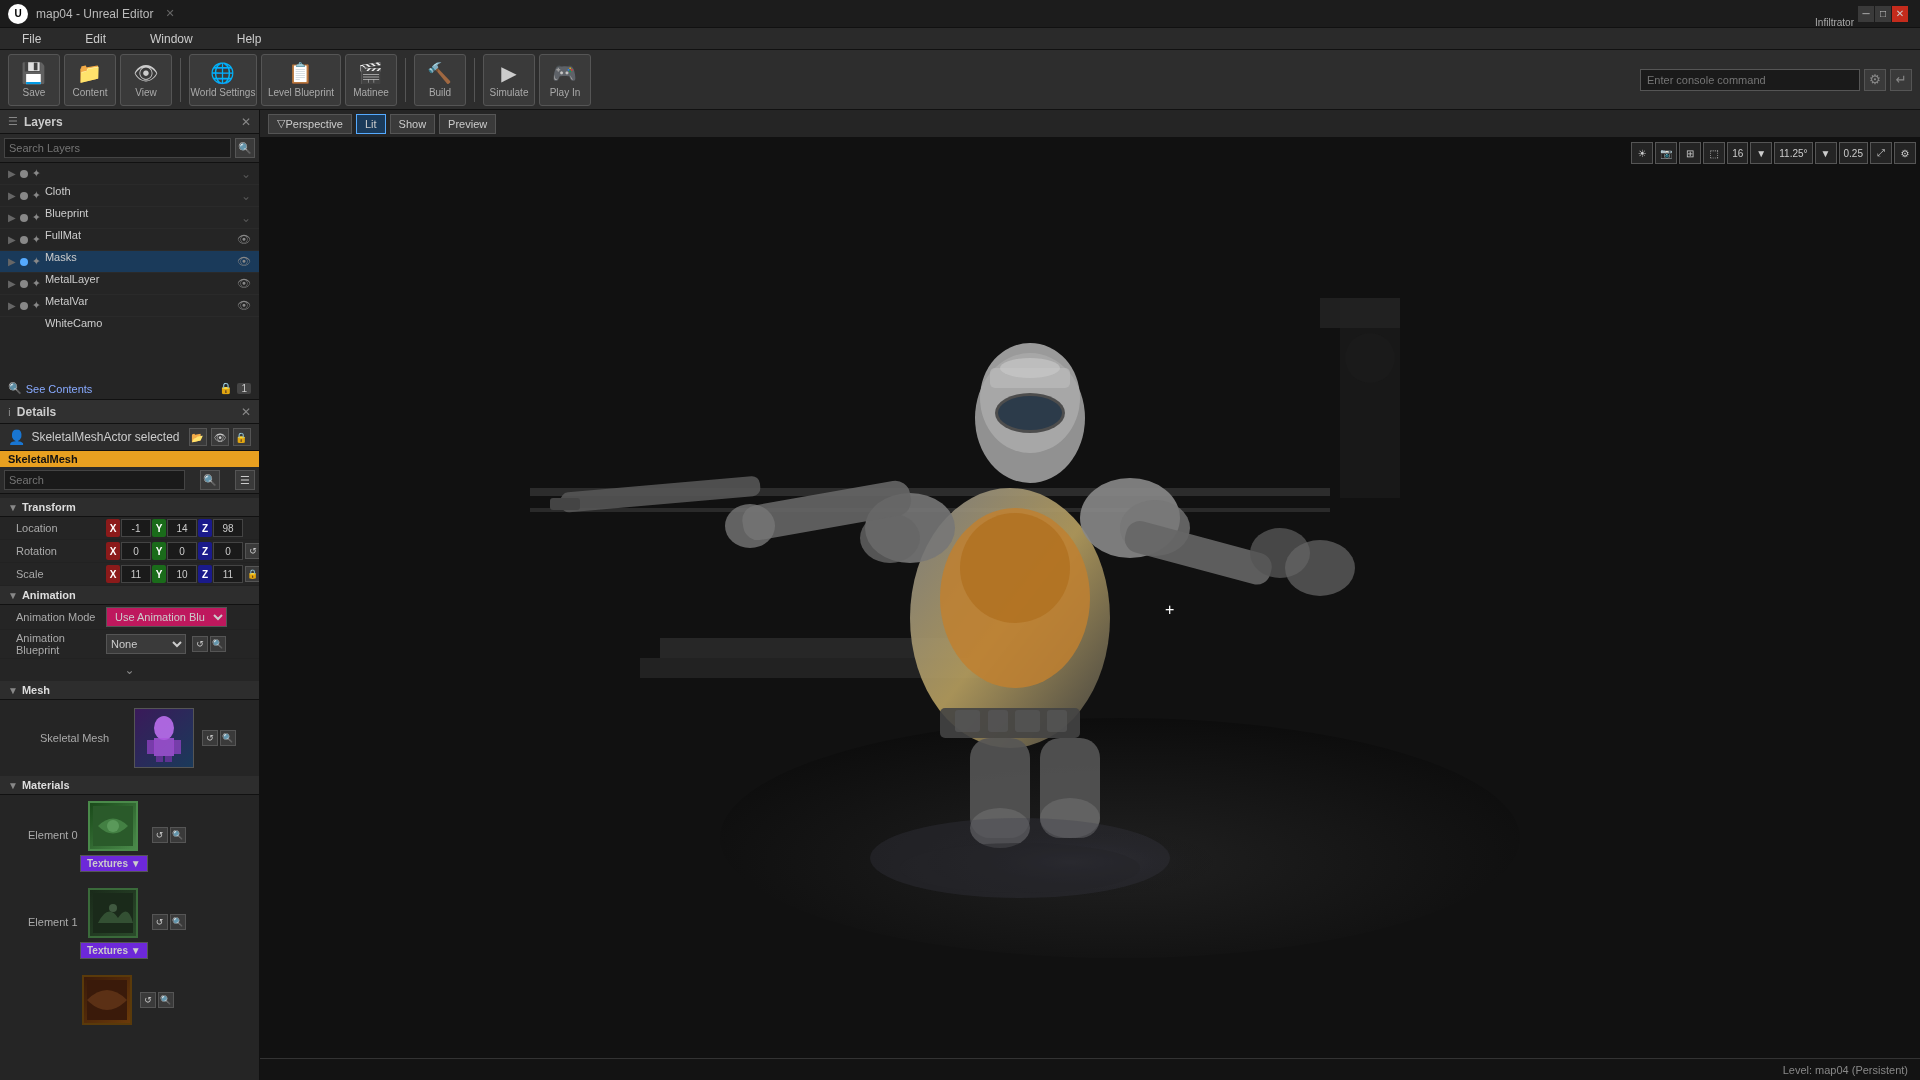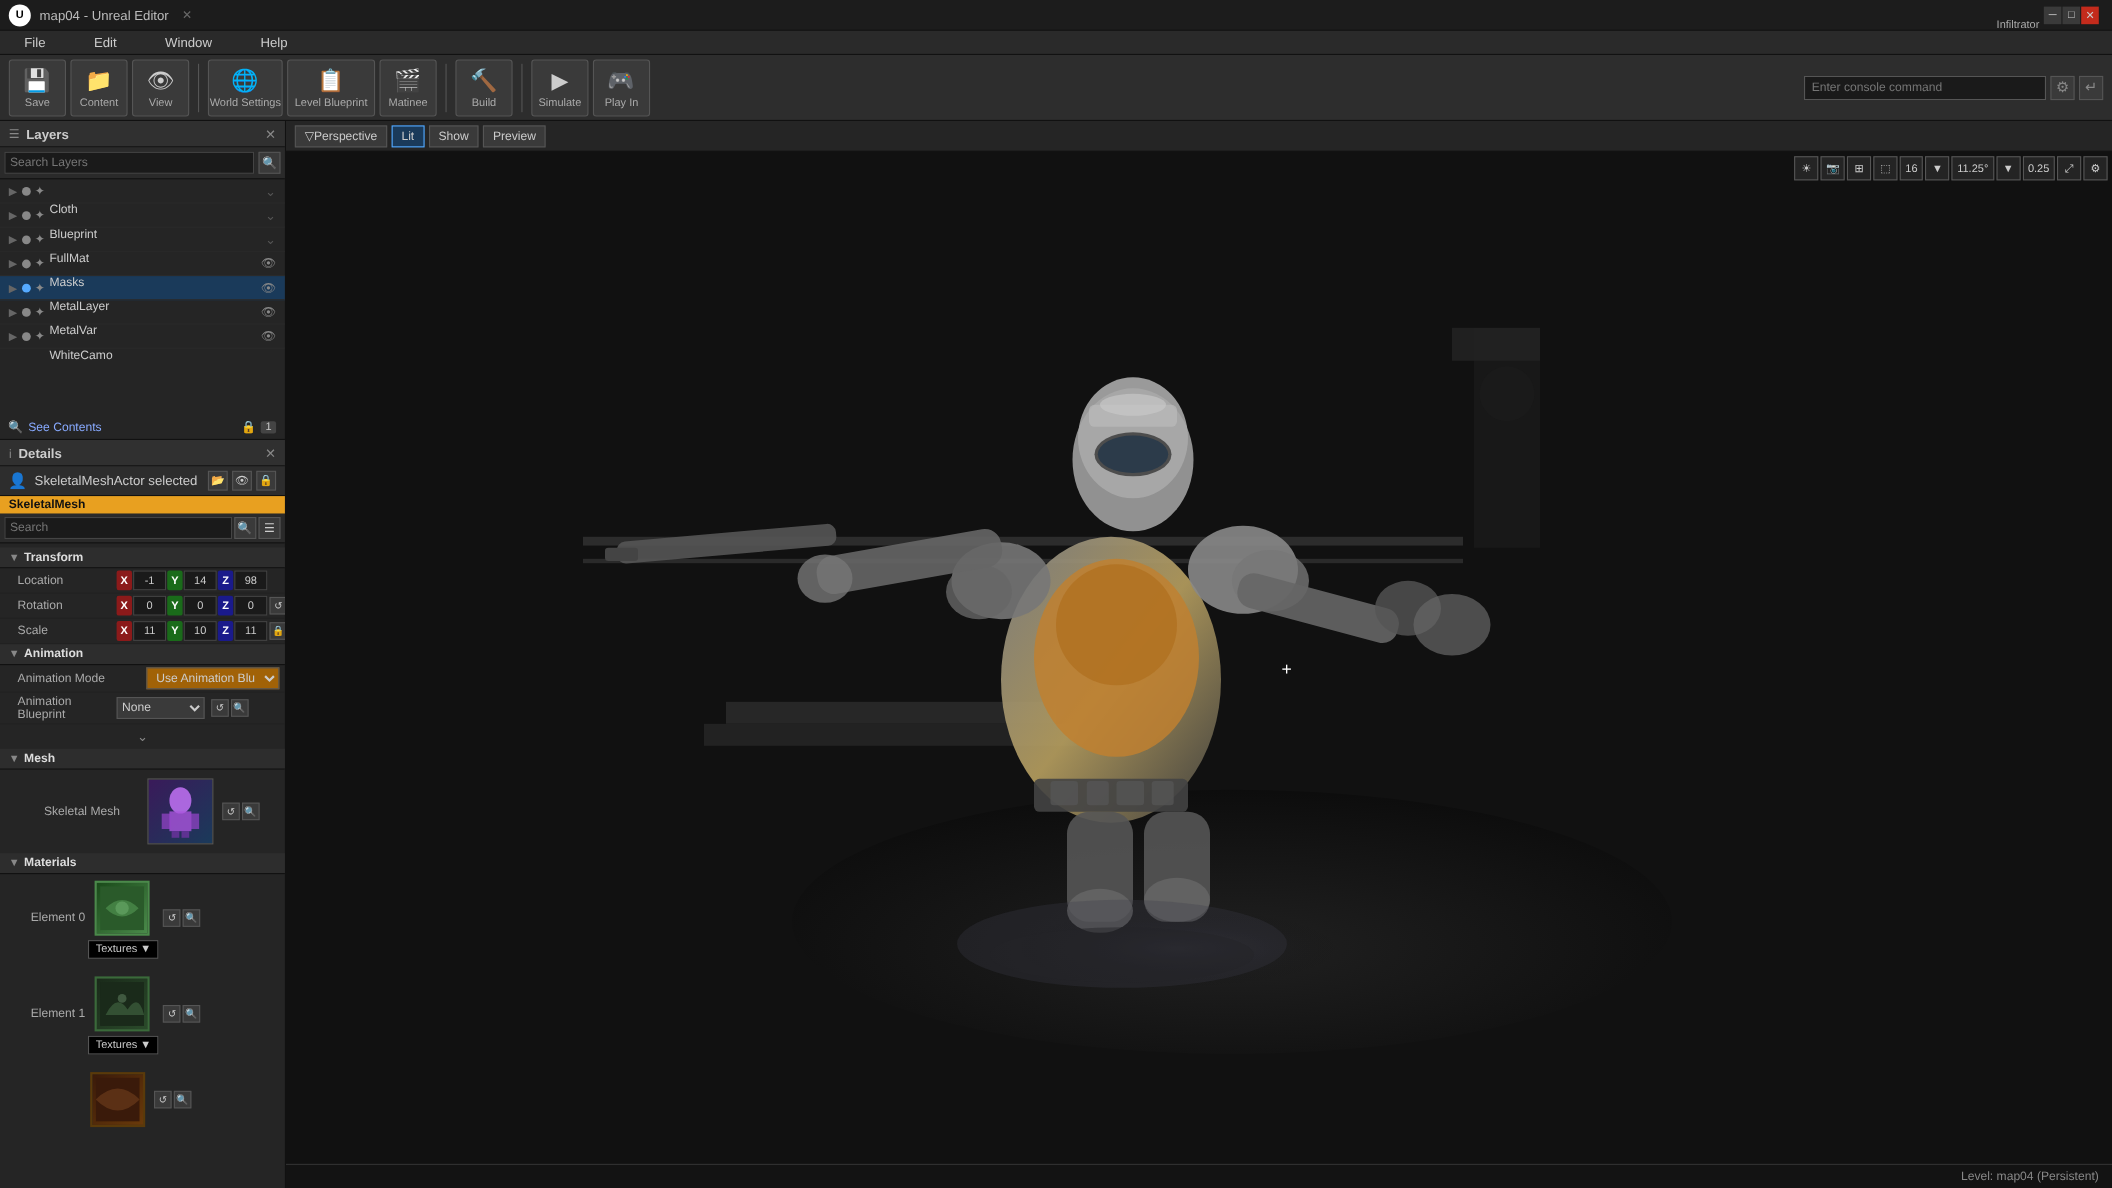--- a/index.html
+++ b/index.html
@@ -219,21 +219,21 @@
       font-size: 11px;
       font-weight: bold;
     }
 
     .details-search {
       display: flex;
       align-items: center;
       padding: 3px 4px;
       background: #2a2a2a;
       border-bottom: 1px solid #111;
-      gap: 2px;
+      gap: 15px;
     }
 
     .details-body { flex: 1; overflow-y: auto; padding: 4px 0; }
 
     .section-header {
       display: flex;
       align-items: center;
       padding: 3px 8px;
       background: #2d2d2d;
       cursor: pointer;
@@ -271,26 +271,25 @@
       background: #1a1a1a;
       border: 1px solid #444;
       color: #ccc;
       font-size: 10px;
       text-align: center;
       padding: 0;
     }
 
     .anim-select {
       height: 20px;
-      background: #a16207;
+      background: #be185d;
       border: 1px solid #555;
       color: #ccc;
       font-size: 11px;
       padding: 0 4px;
-      margin-left: 27px;
     }
     .none-select {
       height: 20px;
       background: #3a3a3a;
       border: 1px solid #555;
       color: #ccc;
       font-size: 11px;
       width: 80px;
     }
     .prop-actions { display: flex; gap: 2px; margin-left: 4px; }
@@ -323,27 +322,28 @@
     .mat-thumb-dark { background: linear-gradient(135deg, #1a2a1a, #2a4a2a); border-color: #3a6a3a; }
     .mat-thumb-brown { background: linear-gradient(135deg, #3a1a0a, #6a3a0a); border-color: #5a3a0a; }
 
     .material-row {
       display: flex;
       align-items: center;
       padding: 2px 8px;
     }
     .mat-label { width: 70px; font-size: 11px; color: #aaa; padding-left: 20px; }
     .textures-btn {
-      background: #000000;
+      background: #6d28d9;
       border: 1px solid #555;
       color: #ccc;
       padding: 2px 6px;
       font-size: 10px;
       cursor: pointer;
       margin-left: 2px;
+      font-weight: bold;
     }
 
     
     #viewport {
       flex: 1;
       display: flex;
       flex-direction: column;
       background: #1a1a1a;
       position: relative;
     }

